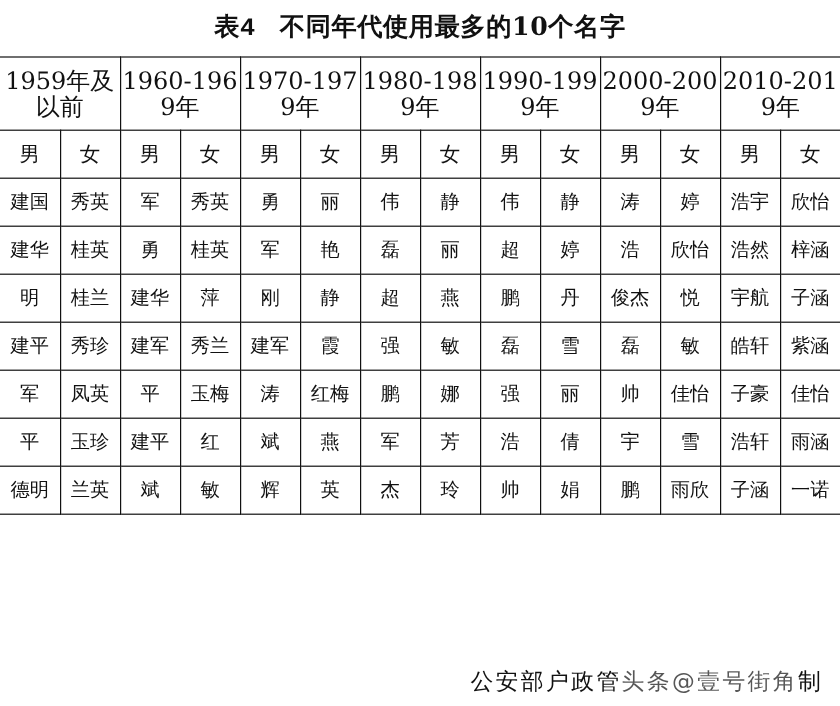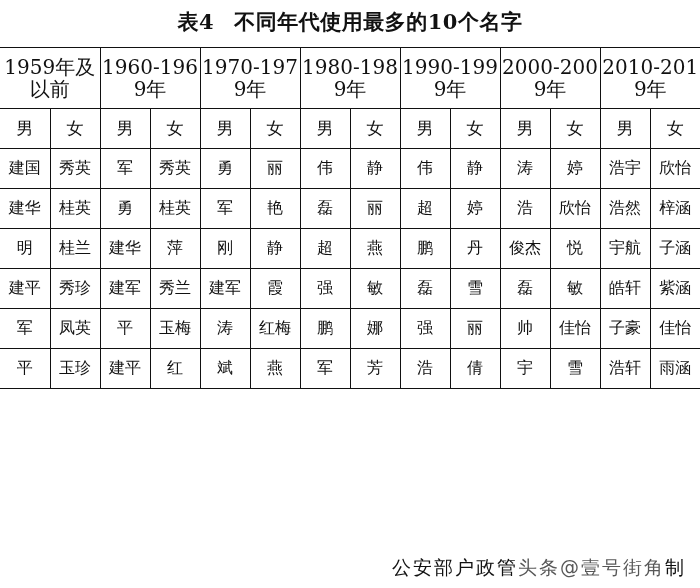--- a/index.html
+++ b/index.html
@@ -1,20 +1,20 @@
 <!DOCTYPE html>
 <html><head>
 <meta charset="utf-8">
 <style>
   html, body { margin: 0; padding: 0; background: #ffffff; }
   body { width: 700px; height: 588px; position: relative; overflow: hidden;
          font-family: "DejaVu Serif", "Liberation Serif", serif; color: #111; }
   .title { position: absolute; left: 0; top: 8px; width: 700px; text-align: center;
            font-size: 21px; font-weight: bold; letter-spacing: 0.5px; }
-  .title .num { margin-right: 20px; }
+  .title .num { margin-right: 20px; font-family: Liberation Mono, monospace; }
   table.names { position: absolute; left: 0; top: 47px; width: 700px;
                 border-collapse: collapse; table-layout: fixed; }
   table.names col { width: 50px; }
   table.names td, table.names th { border: 1.5px solid #111; text-align: center; vertical-align: middle;
                 padding: 0; font-weight: normal; overflow: hidden; white-space: nowrap; }
   table.names tr.h-era th { height: 60px; font-size: 20px; line-height: 22px; white-space: normal; }
   table.names tr.h-era th .era-text { display: inline-block; width: 96px; word-break: break-all; }
   table.names tr.h-gender th { height: 39px; font-size: 17px; }
   table.names tbody td { height: 39px; font-size: 16px; font-family: "DejaVu Sans", "Liberation Sans", sans-serif; }
   table.names td:first-child, table.names th:first-child { border-left: none; }
@@ -164,18 +164,34 @@
         <td>燕</td>
         <td>军</td>
         <td>芳</td>
         <td>浩</td>
         <td>倩</td>
         <td>宇</td>
         <td>雪</td>
         <td>浩轩</td>
         <td>雨涵</td>
       </tr>
+      <tr>
+        <td>德明</td>
+        <td>兰英</td>
+        <td>斌</td>
+        <td>敏</td>
+        <td>辉</td>
+        <td>英</td>
+        <td>杰</td>
+        <td>玲</td>
+        <td>帅</td>
+        <td>娟</td>
+        <td>鹏</td>
+        <td>雨欣</td>
+        <td>子涵</td>
+        <td>一诺</td>
+      </tr>
     </tbody>
 </table>
 
 <div class="footer">
   <span>公安部户政管</span><span class="wm">头条@壹号街角</span><span>制</span>
 </div>
 
 </body></html>

